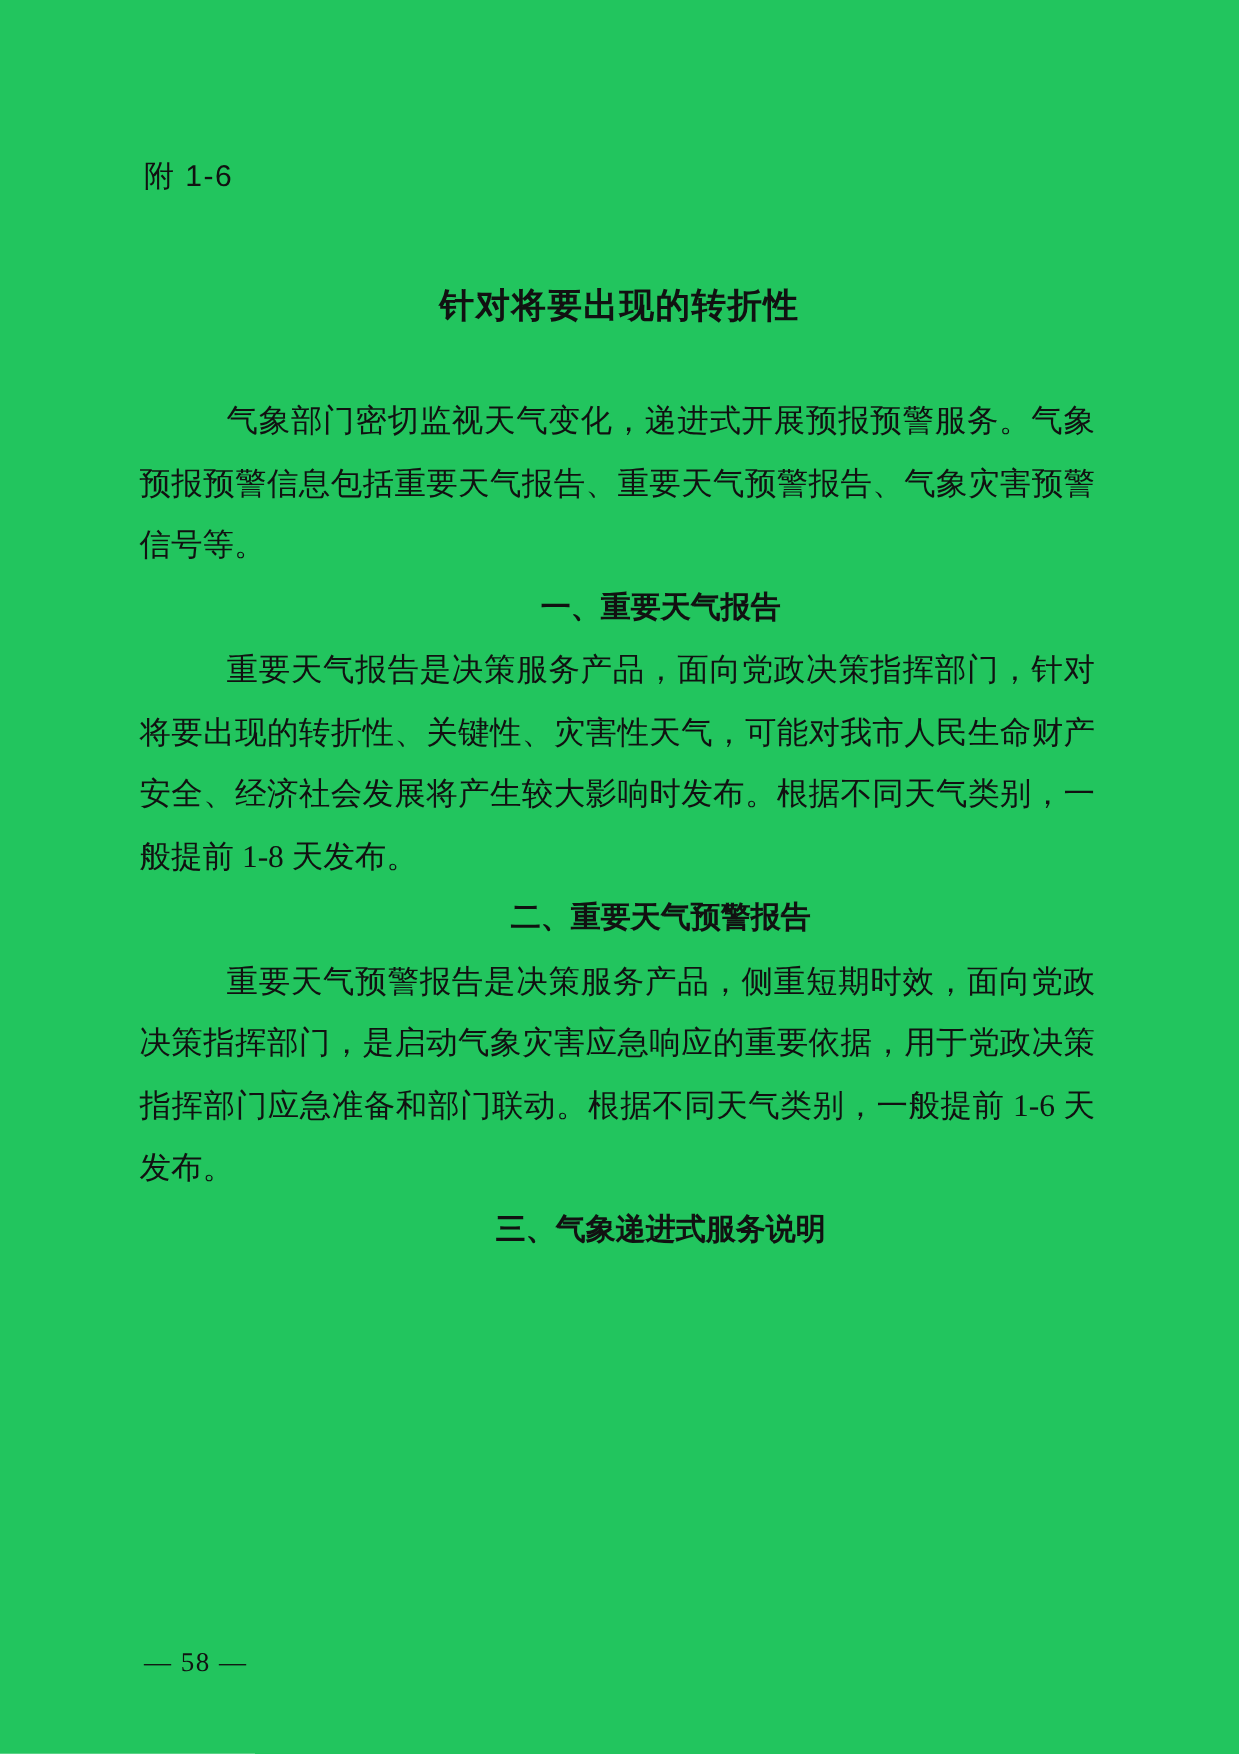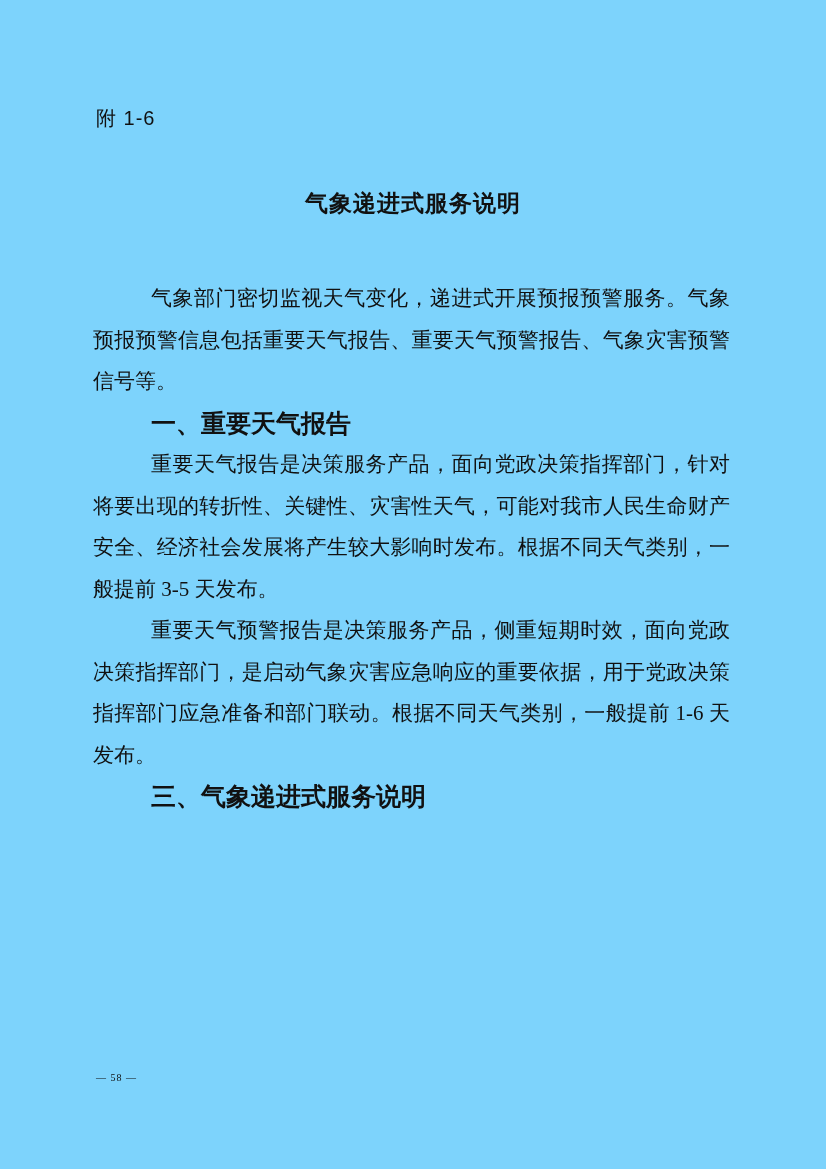--- a/index.html
+++ b/index.html
@@ -11,21 +11,21 @@
     height: 1169px;
     background: #ffffff;
     position: relative;
     overflow: hidden;
     color: #111111;
     font-family: "Liberation Serif", "DejaVu Serif", serif;
   }
   .page {
     position: absolute;
     inset: 0;
-    background: #7dd3fc;
+    background: #22c55e;
   }
   .appendix-label {
     position: absolute;
     left: 96px;
     top: 103px;
     font-size: 20px;
     line-height: 30px;
     letter-spacing: 1px;
     font-family: "Liberation Sans", "DejaVu Sans", sans-serif;
     font-weight: 400;
@@ -38,68 +38,69 @@
     margin: 0;
     text-align: center;
     font-size: 23px;
     font-weight: bold;
     letter-spacing: 1px;
     font-family: "Liberation Serif", "DejaVu Serif", serif;
   }
   .body-text {
     position: absolute;
     left: 93px;
-    top: 278px;
+    top: 260px;
     width: 637px;
     font-size: 21px;
     line-height: 41.5px;
     text-align: justify;
     text-justify: inter-character;
     font-family: "Liberation Serif", "DejaVu Serif", serif;
   }
   .body-text p {
     margin: 0;
     text-indent: 58px;
   }
   .body-text h2 {
     margin: 0;
-    font-size: 25px;
+    font-size: 20px;
     line-height: 41.5px;
     font-weight: bold;
     text-indent: 58px;
-    text-align: left;
+    text-align: center;
     font-family: Liberation Serif, serif;
   }
   .page-footer {
     position: absolute;
     left: 96px;
-    top: 1068px;
-    font-size: 10px;
+    top: 1098px;
+    font-size: 18px;
     line-height: 20px;
     letter-spacing: 1px;
     font-family: "Liberation Serif", "DejaVu Serif", serif;
   }
 </style>
 </head>
 <body>
 
 <div class="page">
 
   <div class="appendix-label">附 1-6</div>
 
-  <h1 class="doc-title">气象递进式服务说明</h1>
+  <h1 class="doc-title">针对将要出现的转折性</h1>
 
   <div class="body-text">
 
     <p>气象部门密切监视天气变化，递进式开展预报预警服务。气象预报预警信息包括重要天气报告、重要天气预警报告、气象灾害预警信号等。</p>
 
     <h2>一、重要天气报告</h2>
 
-    <p>重要天气报告是决策服务产品，面向党政决策指挥部门，针对将要出现的转折性、关键性、灾害性天气，可能对我市人民生命财产安全、经济社会发展将产生较大影响时发布。根据不同天气类别，一般提前 3-5 天发布。</p>
+    <p>重要天气报告是决策服务产品，面向党政决策指挥部门，针对将要出现的转折性、关键性、灾害性天气，可能对我市人民生命财产安全、经济社会发展将产生较大影响时发布。根据不同天气类别，一般提前 1-8 天发布。</p>
 
+    <h2>二、重要天气预警报告</h2>
 
     <p>重要天气预警报告是决策服务产品，侧重短期时效，面向党政决策指挥部门，是启动气象灾害应急响应的重要依据，用于党政决策指挥部门应急准备和部门联动。根据不同天气类别，一般提前 1-6 天发布。</p>
 
     <h2>三、气象递进式服务说明</h2>
 
 
   </div>
 
   <div class="page-footer">— 58 —</div>
 

